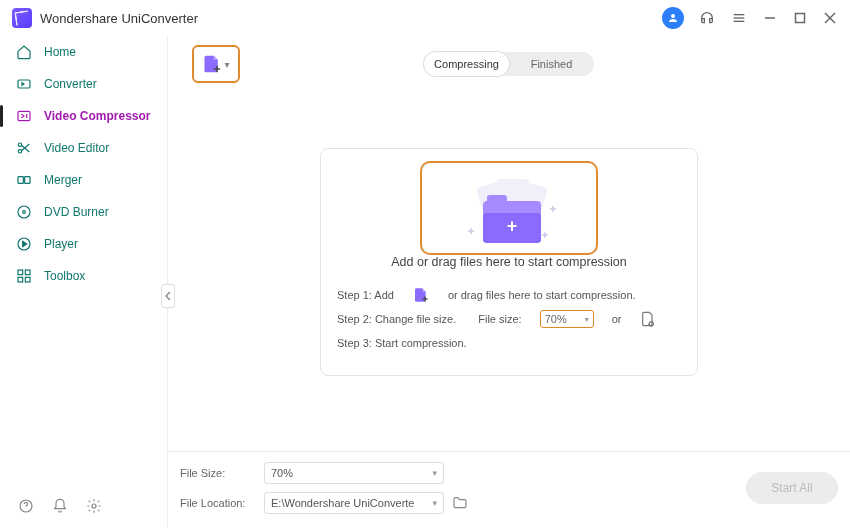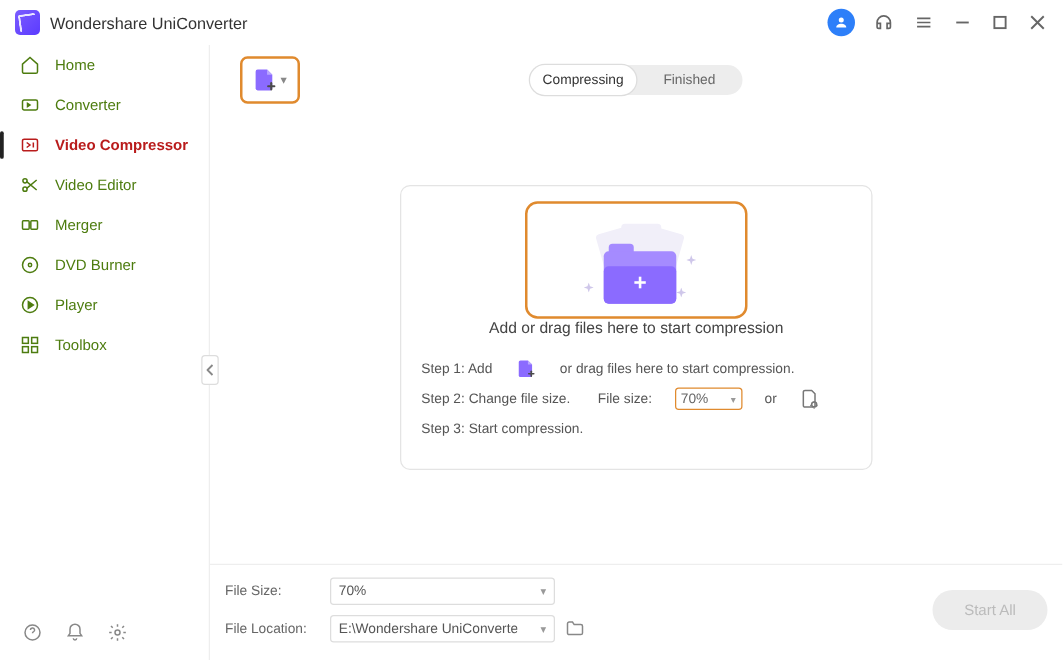--- a/index.html
+++ b/index.html
@@ -10,22 +10,22 @@
 .app-title { font-size: 13px; color: #333; font-weight: 500; }
 .titlebar-right { margin-left: auto; display: flex; align-items: center; gap: 14px; }
 .tb-avatar { width: 22px; height: 22px; border-radius: 50%; background: #2d7ff9; display: flex; align-items: center; justify-content: center; }
 .tb-avatar svg { width: 12px; height: 12px; }
 .tb-icon { width: 18px; height: 18px; color: #666; display: flex; align-items: center; justify-content: center; cursor: pointer; }
 .tb-icon svg { width: 16px; height: 16px; }
 .win-btn { width: 16px; height: 16px; color: #666; display: flex; align-items: center; justify-content: center; cursor: pointer; }
 .win-btn svg { width: 12px; height: 12px; }
 .layout { display: flex; height: calc(100% - 36px); }
 .sidebar { width: 168px; border-right: 1px solid #eee; display: flex; flex-direction: column; position: relative; }
-.side-item { height: 32px; display: flex; align-items: center; padding: 0 16px; font-size: 12px; color: #4d7c0f; cursor: pointer; gap: 12px; }
-.side-item.active { color: #b91c1c; font-weight: 600; }
+.side-item { height: 32px; display: flex; align-items: center; padding: 0 16px; font-size: 12px; color: #0f766e; cursor: pointer; gap: 12px; }
+.side-item.active { color: #a21caf; font-weight: 600; }
 .side-item.active .active-bar { position: absolute; left: 0; width: 3px; height: 22px; background: #222; border-radius: 2px; }
 .side-item svg { width: 16px; height: 16px; flex-shrink: 0; }
 .side-bottom { margin-top: auto; display: flex; gap: 18px; padding: 14px 18px; }
 .side-bottom .sb-icn { width: 16px; height: 16px; color: #888; cursor: pointer; }
 .collapse-handle { position: absolute; right: -8px; top: 248px; width: 14px; height: 24px; border: 1px solid #ddd; border-radius: 3px; background: #fff; display: flex; align-items: center; justify-content: center; font-size: 10px; color: #888; cursor: pointer; }
 .main { flex: 1; display: flex; flex-direction: column; padding: 8px 24px 0; position: relative; }
 .top-row { height: 40px; display: flex; align-items: center; }
 .add-btn { width: 48px; height: 38px; border: 2px solid #e08a2e; border-radius: 6px; display: flex; align-items: center; justify-content: center; gap: 2px; cursor: pointer; }
 .add-btn .chev { font-size: 10px; color: #888; }
 .file-plus-icon { width: 20px; height: 20px; }

